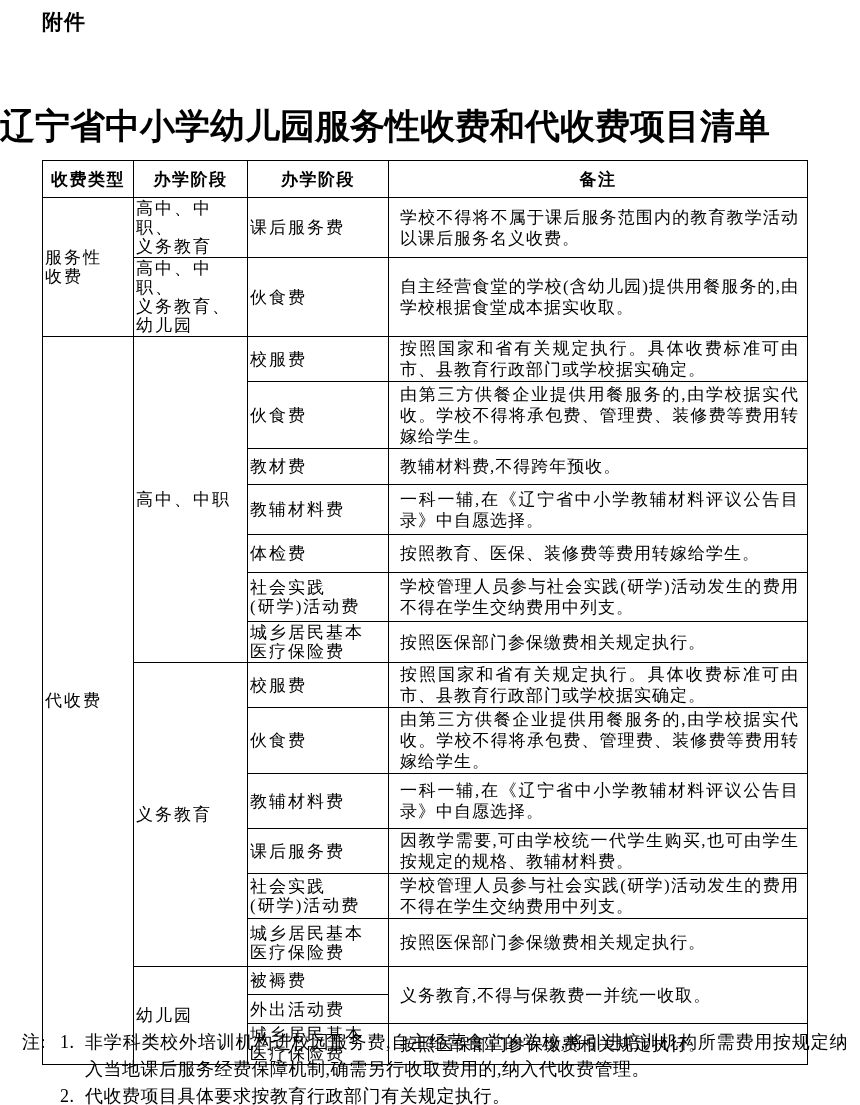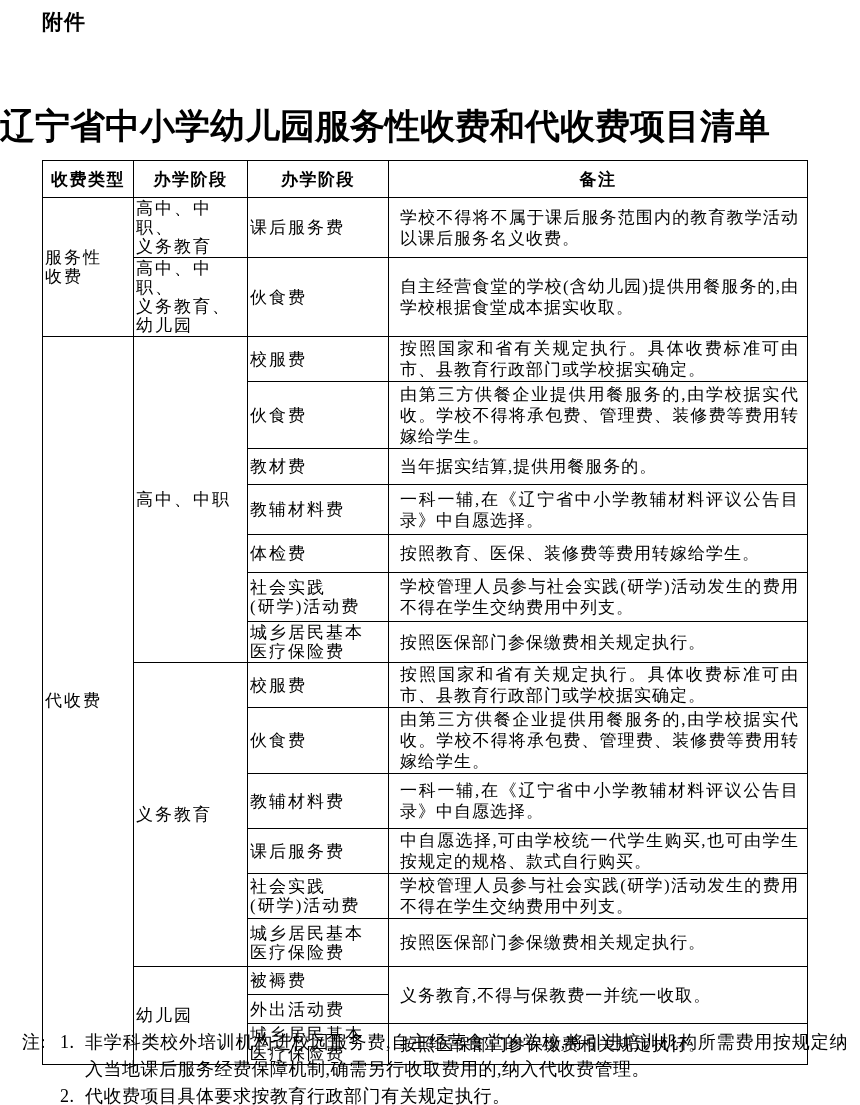--- a/index.html
+++ b/index.html
@@ -84,21 +84,21 @@
     <td class="c" rowspan="7">高中、中职</td>
     <td class="c">校服费</td>
     <td class="remark">按照国家和省有关规定执行。具体收费标准可由市、县教育行政部门或学校据实确定。</td>
   </tr>
   <tr style="height:67px">
     <td class="c">伙食费</td>
     <td class="remark">由第三方供餐企业提供用餐服务的,由学校据实代收。学校不得将承包费、管理费、装修费等费用转嫁给学生。</td>
   </tr>
   <tr style="height:36px">
     <td class="c">教材费</td>
-    <td class="remark">当年据实结算,提供用餐服务的。</td>
+    <td class="remark">教辅材料费,不得跨年预收。</td>
   </tr>
   <tr style="height:50px">
     <td class="c">教辅材料费</td>
     <td class="remark">一科一辅,在《辽宁省中小学教辅材料评议公告目录》中自愿选择。</td>
   </tr>
   <tr style="height:38px">
     <td class="c">体检费</td>
     <td class="remark">按照教育、医保、装修费等费用转嫁给学生。</td>
   </tr>
   <tr style="height:49px">
@@ -119,21 +119,21 @@
   <tr style="height:62px">
     <td class="c">伙食费</td>
     <td class="remark">由第三方供餐企业提供用餐服务的,由学校据实代收。学校不得将承包费、管理费、装修费等费用转嫁给学生。</td>
   </tr>
   <tr style="height:55px">
     <td class="c">教辅材料费</td>
     <td class="remark">一科一辅,在《辽宁省中小学教辅材料评议公告目录》中自愿选择。</td>
   </tr>
   <tr style="height:42px">
     <td class="c">课后服务费</td>
-    <td class="remark">中自愿选择,可由学校统一代学生购买,也可由学生按规定的规格、款式自行购买。</td>
+    <td class="remark">因教学需要,可由学校统一代学生购买,也可由学生按规定的规格、教辅材料费。</td>
   </tr>
   <tr style="height:45px">
     <td class="c">社会实践
 (研学)活动费</td>
     <td class="remark">学校管理人员参与社会实践(研学)活动发生的费用不得在学生交纳费用中列支。</td>
   </tr>
   <tr style="height:48px">
     <td class="c">城乡居民基本
 医疗保险费</td>
     <td class="remark">按照医保部门参保缴费相关规定执行。</td>

